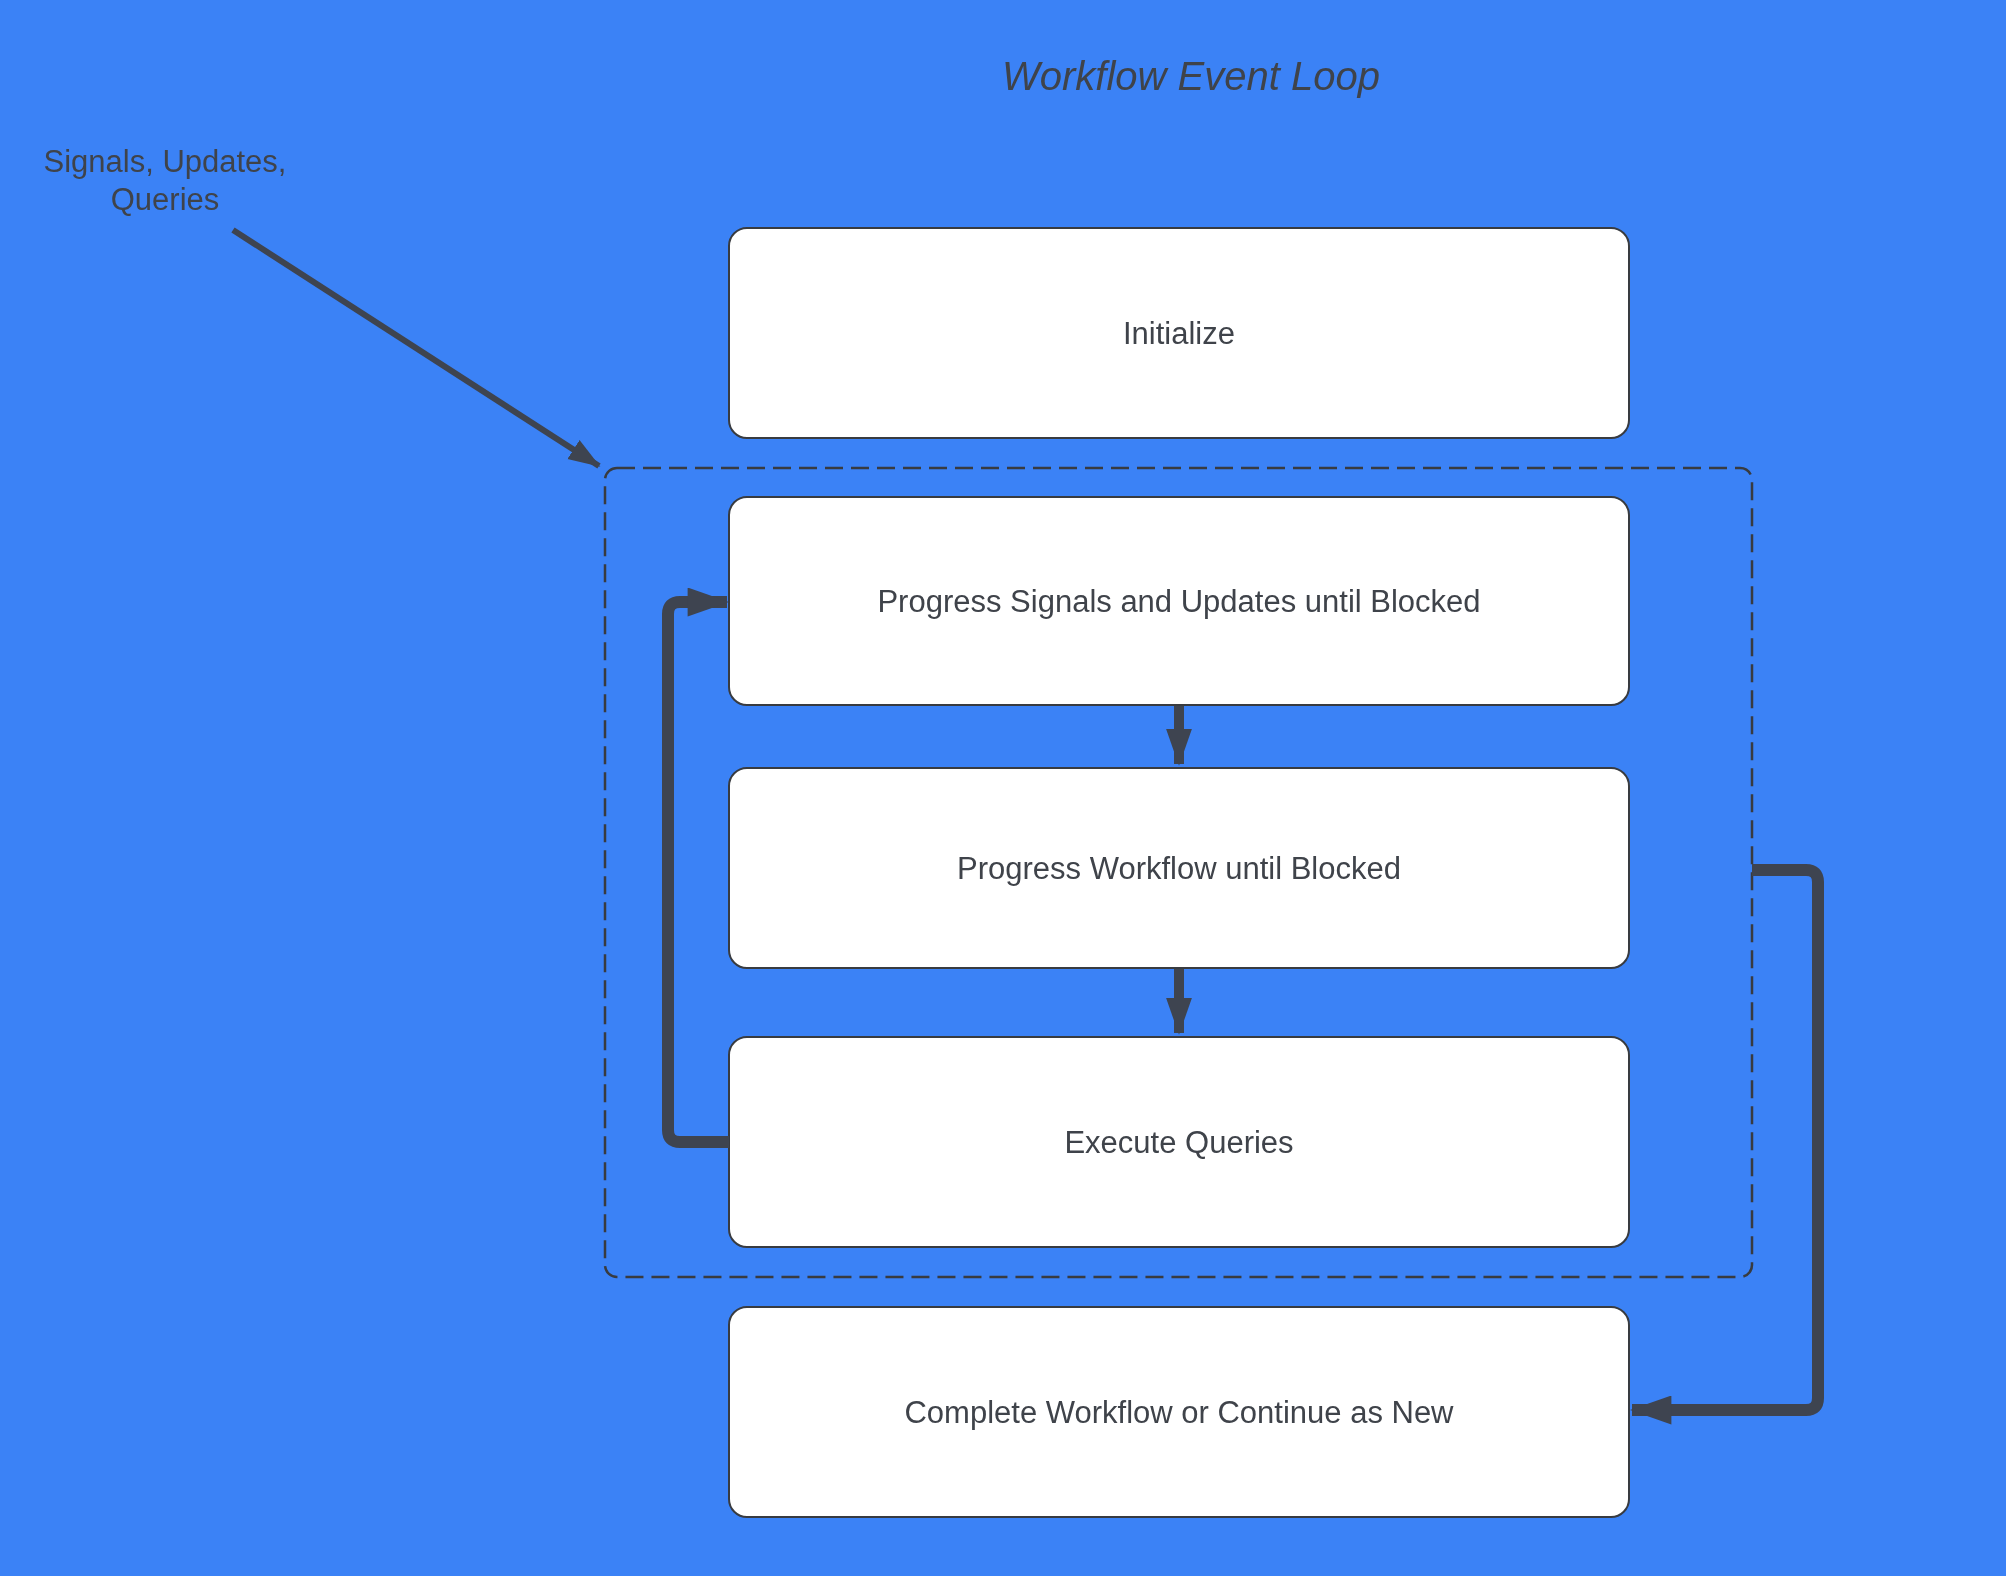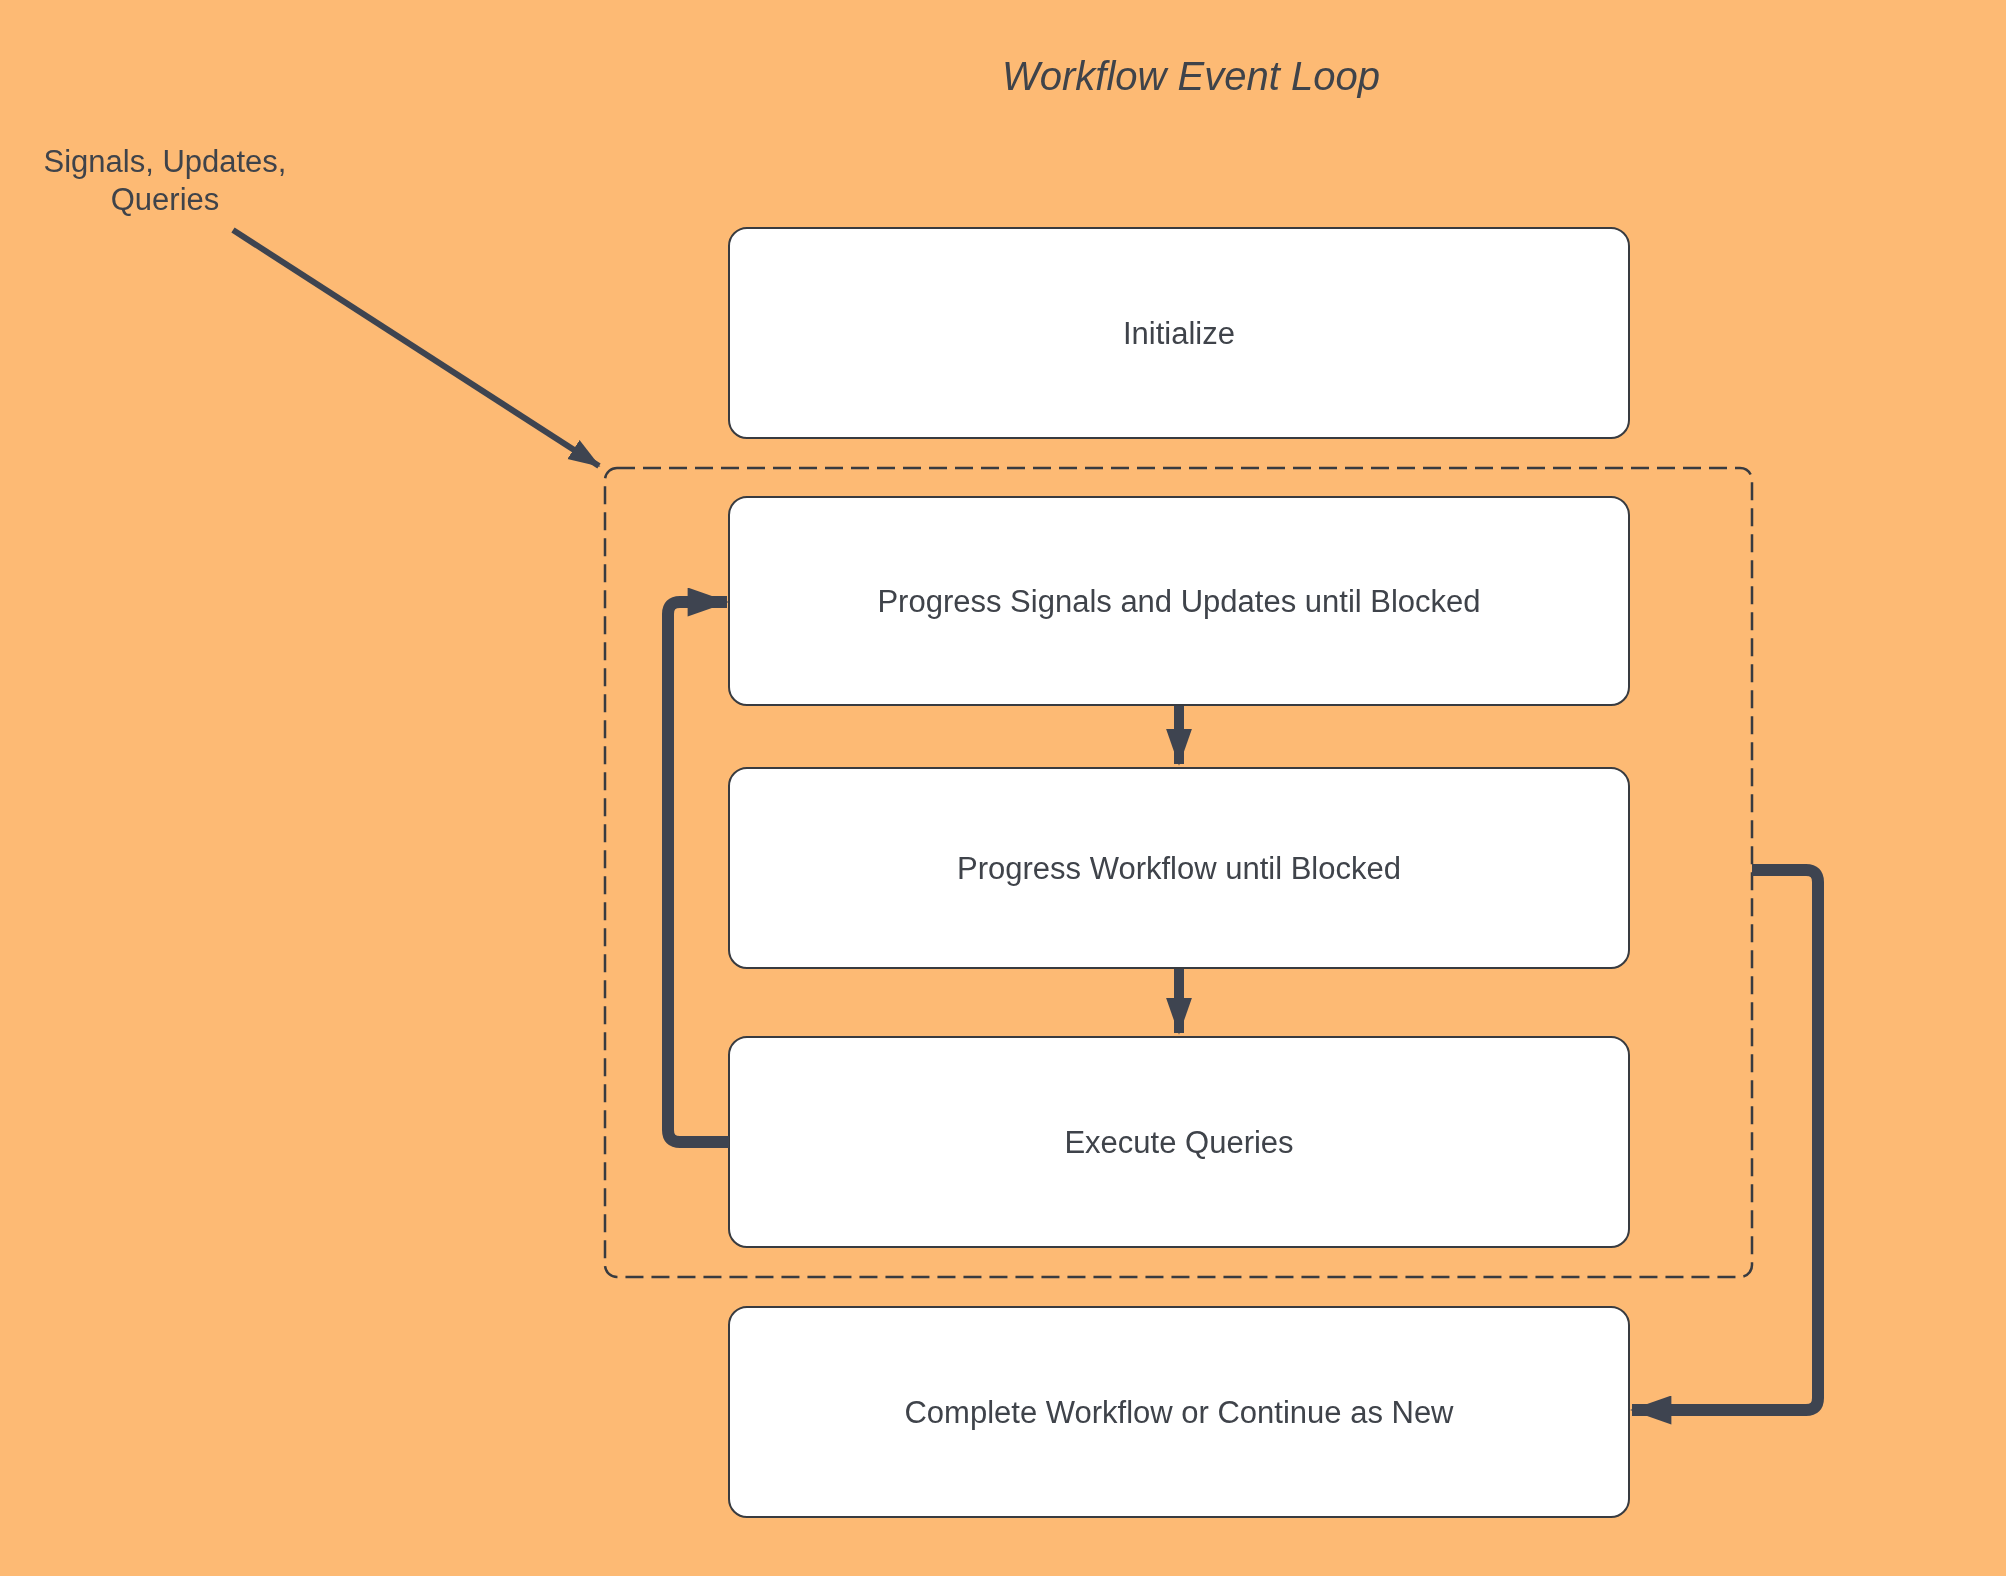--- a/index.html
+++ b/index.html
@@ -7,21 +7,21 @@
     padding: 0;
     background: #ffffff;
     width: 2006px;
     height: 1576px;
     font-family: "Liberation Sans", "DejaVu Sans", sans-serif;
   }
   #stage {
     position: relative;
     width: 2006px;
     height: 1576px;
-    background: #fdba74;
+    background: #3b82f6;
     overflow: hidden;
   }
   svg { display: block; }
   .node-box {
     fill: #ffffff;
     stroke: #383b40;
     stroke-width: 2;
   }
   .group-box {
     fill: none;

